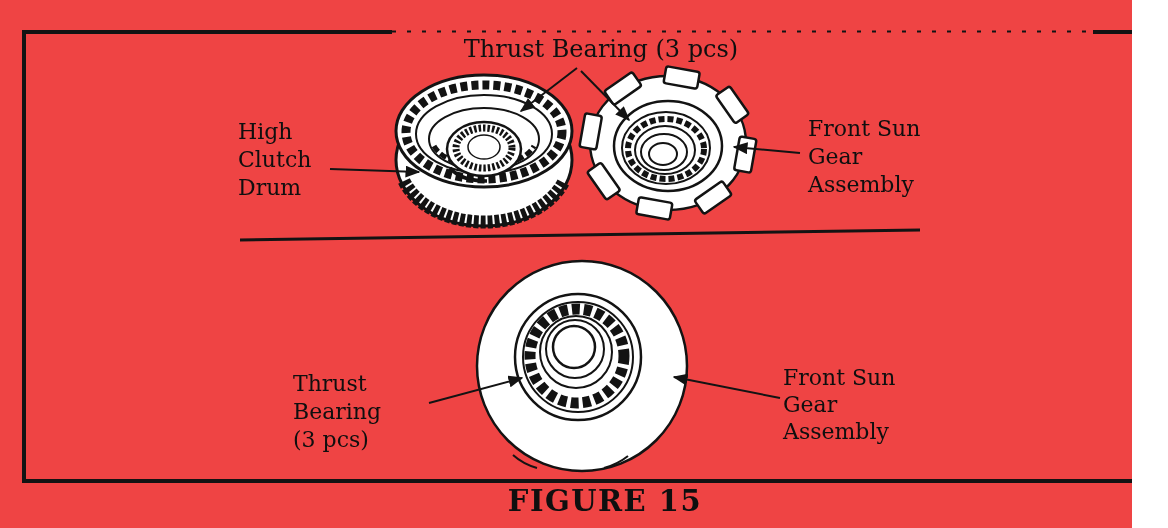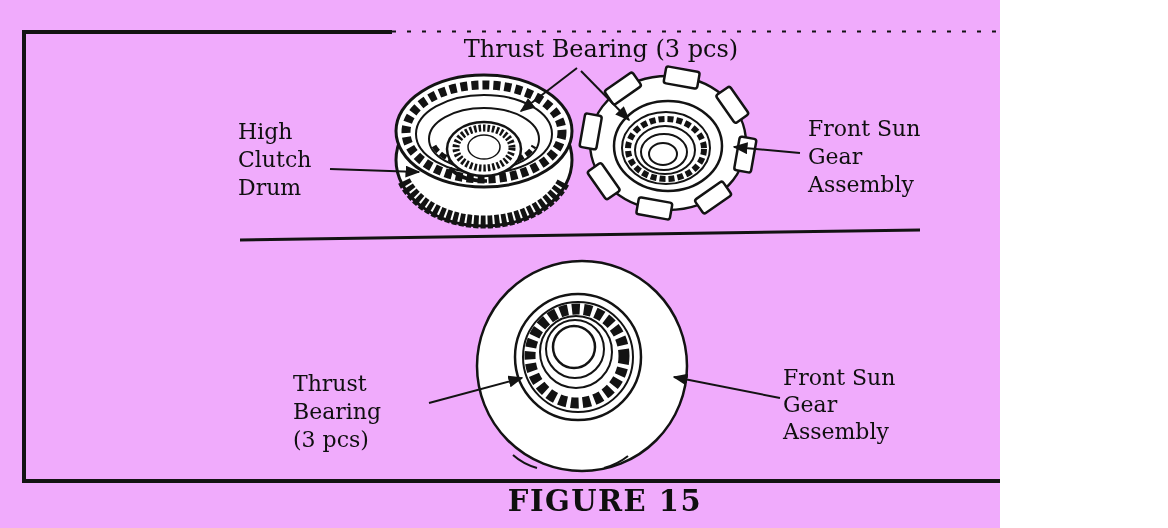--- a/index.html
+++ b/index.html
@@ -2,23 +2,23 @@
 <html><head>
 <meta charset="utf-8">
 <style>
   html, body {
     margin: 0;
     padding: 0;
     background: #ffffff;
   }
   .page {
     position: relative;
-    width: 1000px;
+    width: 1132px;
     height: 528px;
-    background: #f0abfc;
+    background: #ef4444;
     overflow: hidden;
     font-family: "DejaVu Serif", "Liberation Serif", serif;
   }
   svg text {
     font-family: "DejaVu Serif", "Liberation Serif", serif;
     fill: #0f0f0f;
   }
   .lbl { font-size: 22px; }
   .lbl-top { font-size: 24px; }
   .caption { font-size: 29px; font-weight: bold; letter-spacing: 1.5px; }

